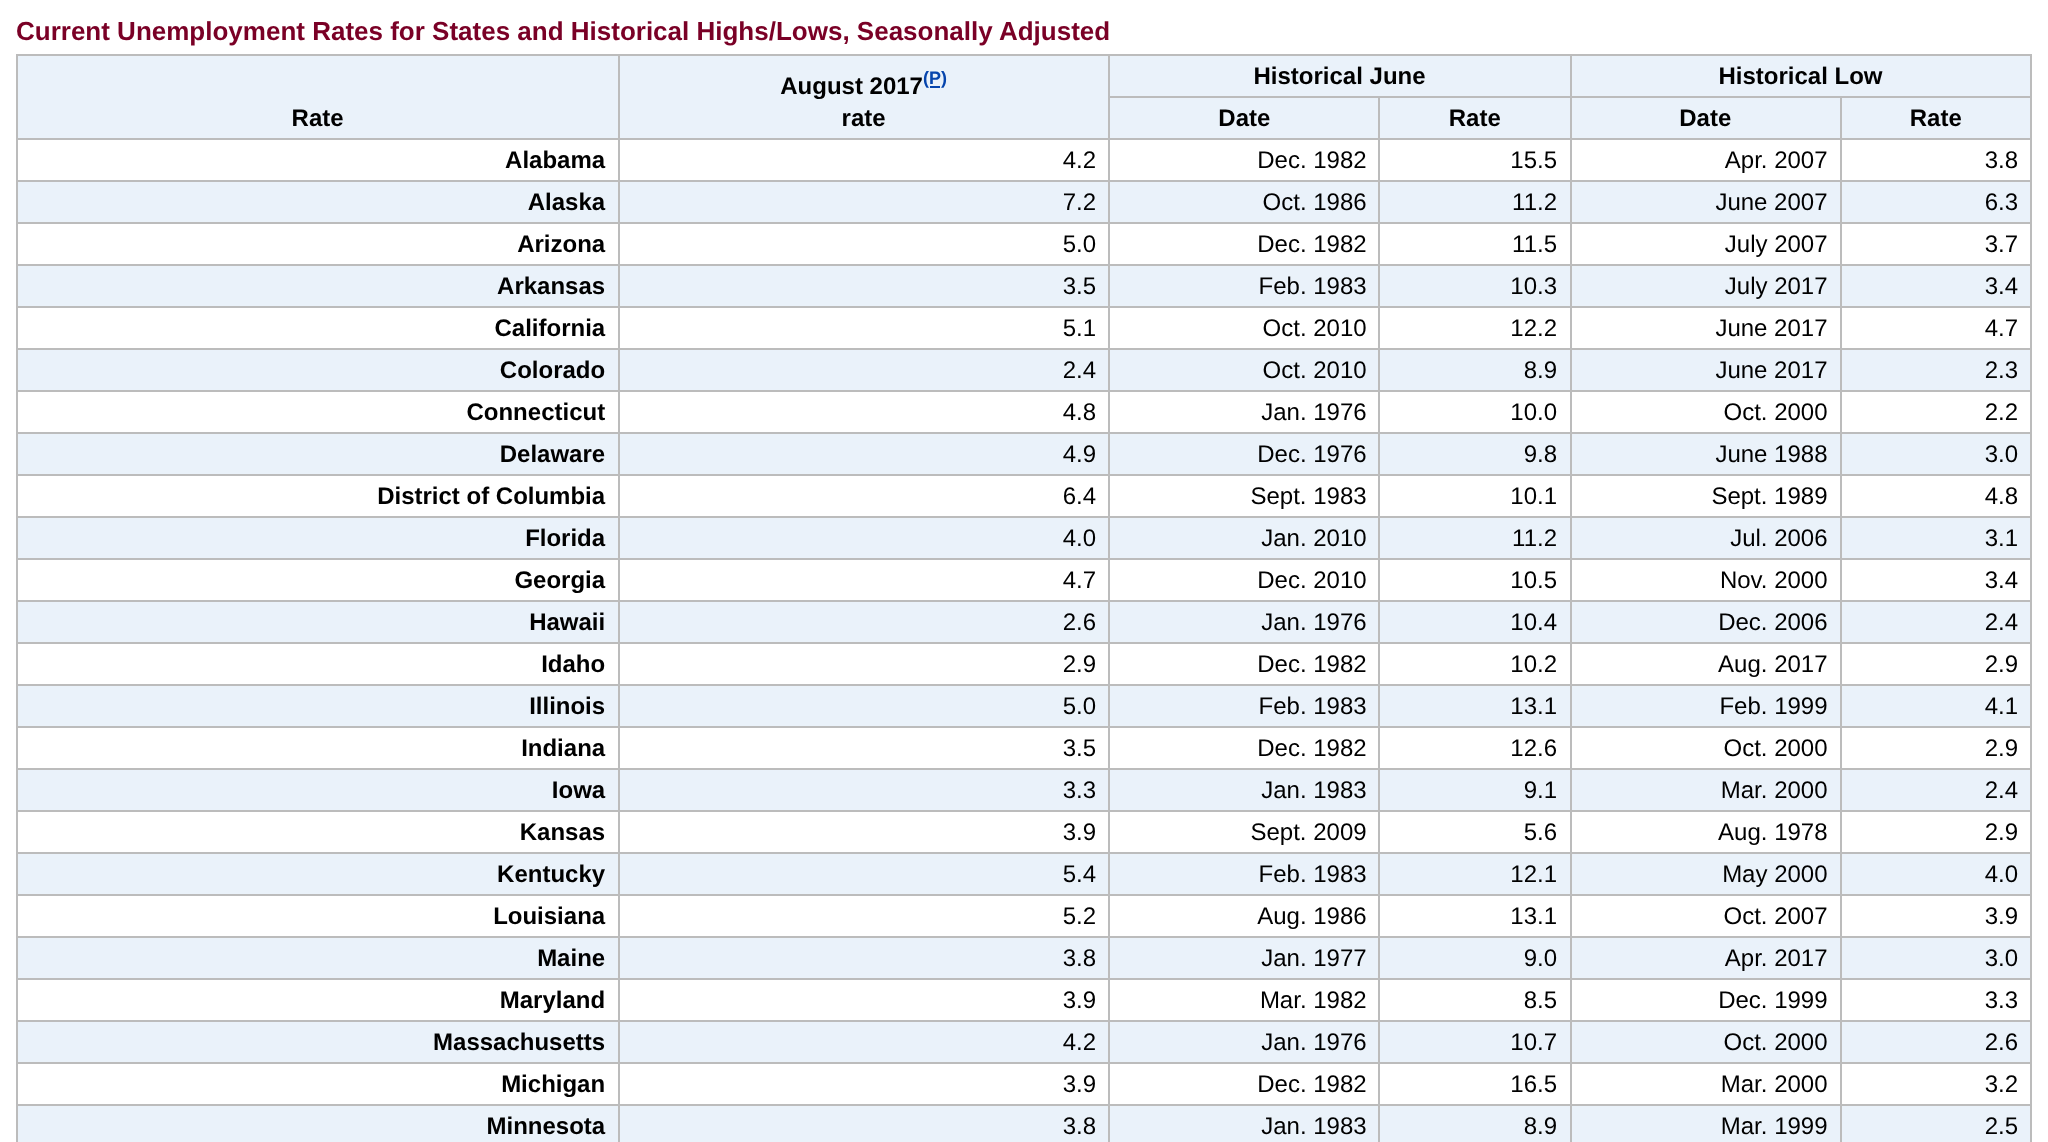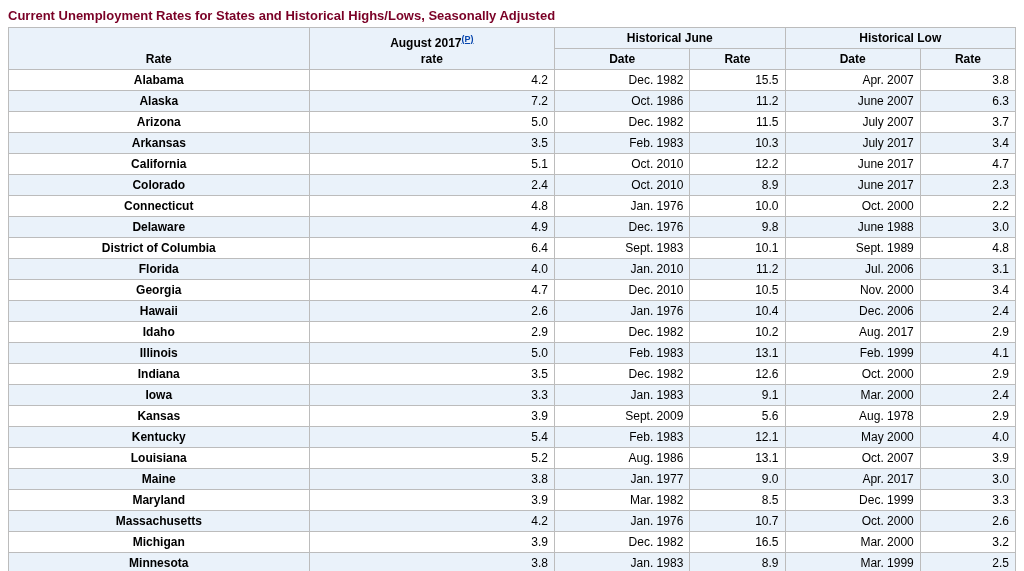--- a/index.html
+++ b/index.html
@@ -2,21 +2,21 @@
 <html><head>
 <meta charset="utf-8">
 <style>
   html,body{margin:0;padding:0;font-family:Verdana,Arial,sans-serif;font-size:12px;background:#fff;color:#000;}
   .wrap{padding:6px 8px;width:1008px;}
   .title{color:#7a0026;font-weight:bold;font-size:13px;margin:2px 0 4px 0;}
   table{border-collapse:collapse;width:100%;table-layout:fixed;}
   th,td{border:1px solid #bcbcbc;padding:2px 6px;line-height:16px;font-size:12px;}
   th{background:#eaf2fa;font-weight:bold;text-align:center;}
   th.state-head{vertical-align:bottom;}
-  td.state{font-weight:bold;text-align:center;}
+  td.state{font-weight:bold;text-align:right;}
   td.num{text-align:right;}
   tr.odd td{background:#ffffff;}
   tr.even td{background:#eaf2fa;}
   sup.foot{font-size:9px;font-weight:bold;}
   sup.foot a{color:#0645ad;text-decoration:underline;}
   col.c-state{width:300px;}
   col.c-rate{width:245px;}
   col.c-hd{width:135px;}
   col.c-hr{width:95px;}
   col.c-ld{width:135px;}

